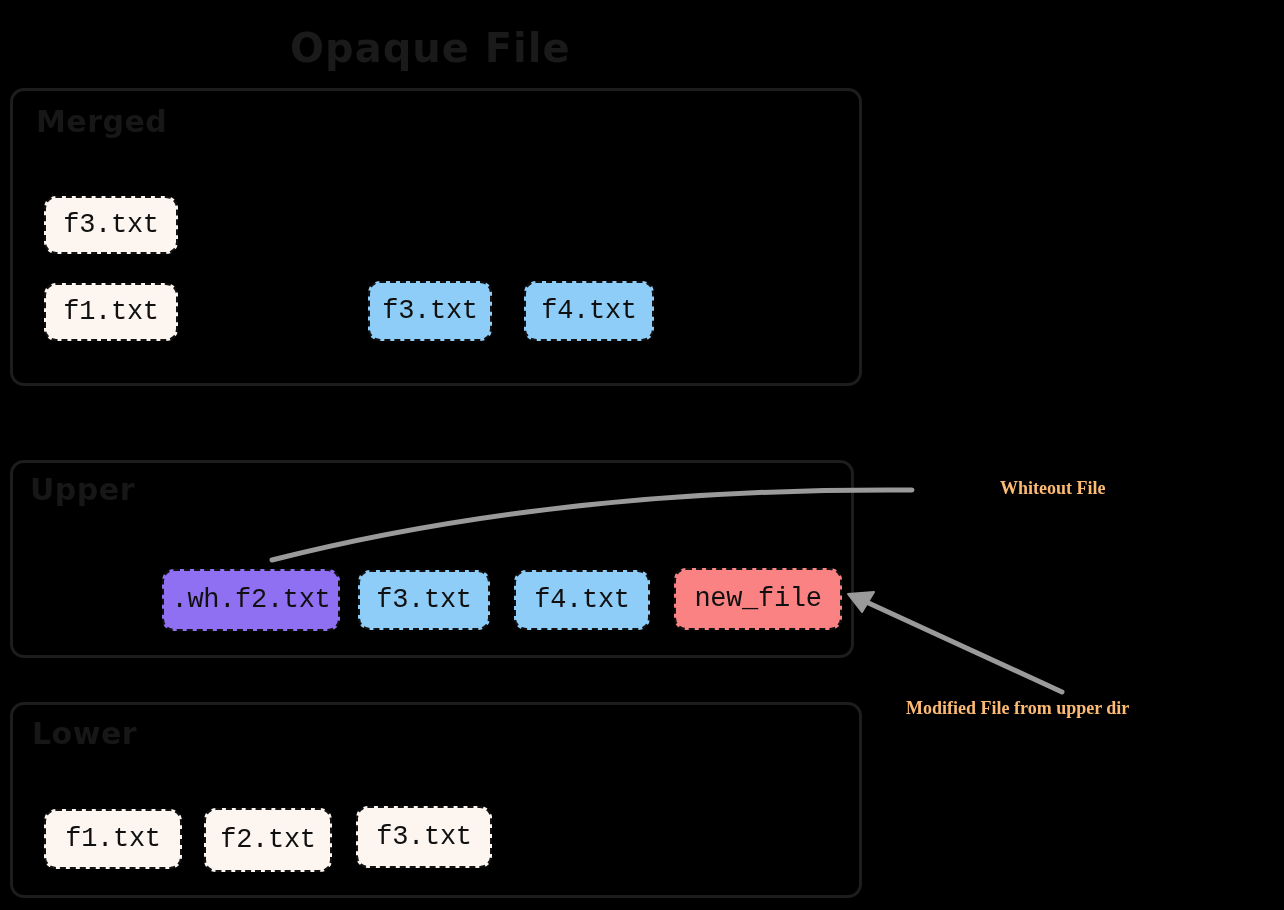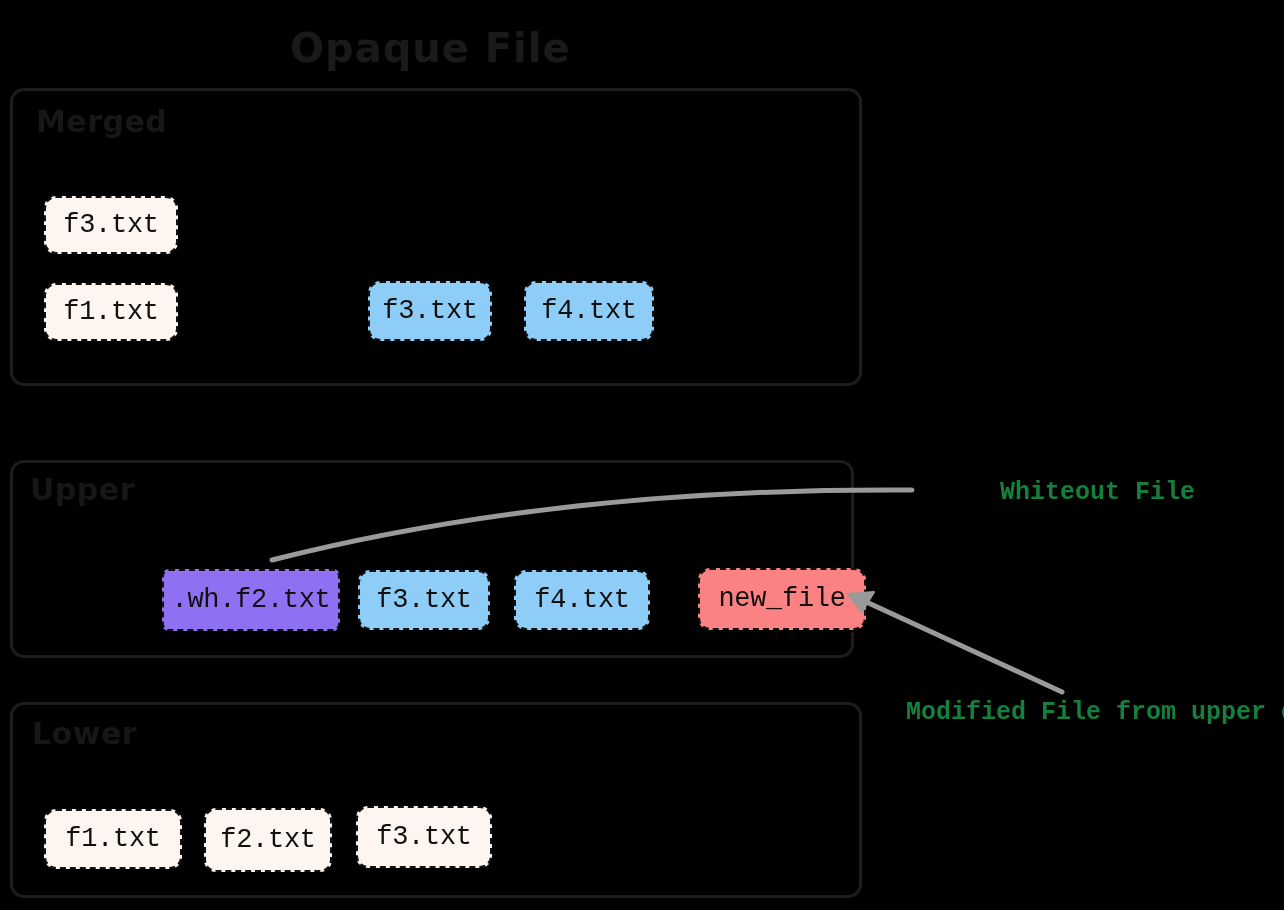--- a/index.html
+++ b/index.html
@@ -87,37 +87,37 @@
   .chip.purple { background: #8f6ff2; }
   .chip.red    { background: #fa8283; }
 
   
   #chip-m-f3  { left: 44px;  top: 196px; width: 134px; height: 58px; }
   #chip-m-f1  { left: 44px;  top: 283px; width: 134px; height: 58px; }
   #chip-m-f3b { left: 368px; top: 281px; width: 124px; height: 60px; }
   #chip-m-f4  { left: 524px; top: 281px; width: 130px; height: 60px; }
 
   
-  #chip-u-wh  { left: 162px; top: 569px; width: 178px; height: 62px; border-radius: 7px; }
+  #chip-u-wh  { left: 162px; top: 569px; width: 178px; height: 62px; }
   #chip-u-f3  { left: 358px; top: 570px; width: 132px; height: 60px; }
   #chip-u-f4  { left: 514px; top: 570px; width: 136px; height: 60px; }
-  #chip-u-new { left: 674px; top: 568px; width: 168px; height: 62px; margin-left: 24px; }
+  #chip-u-new { left: 674px; top: 568px; width: 168px; height: 62px; }
 
   
   #chip-l-f1  { left: 44px;  top: 809px; width: 138px; height: 60px; }
   #chip-l-f2  { left: 204px; top: 808px; width: 128px; height: 64px; }
   #chip-l-f3  { left: 356px; top: 806px; width: 136px; height: 62px; }
 
   
   .annotation {
     position: absolute;
-    font-family: Liberation Mono, monospace;
-    font-size: 25px;
+    font-family: Liberation Serif, serif;
+    font-size: 18px;
     font-weight: 700;
-    color: #15803d;
+    color: #fdba74;
     white-space: nowrap;
     user-select: none;
   }
   #anno-wh-l1 { left: 1000px; top: 478px; }
   #anno-wh-l2 { left: 908px;  top: 512px; }
   #anno-mod   { left: 906px;  top: 698px; }
 
   
   #connectors {
     position: absolute;

